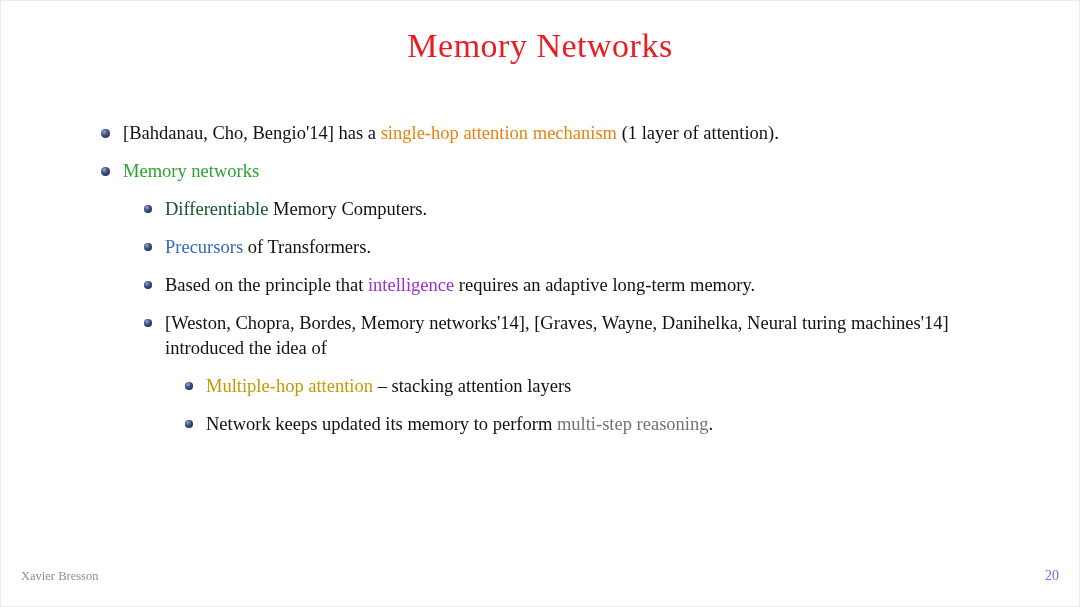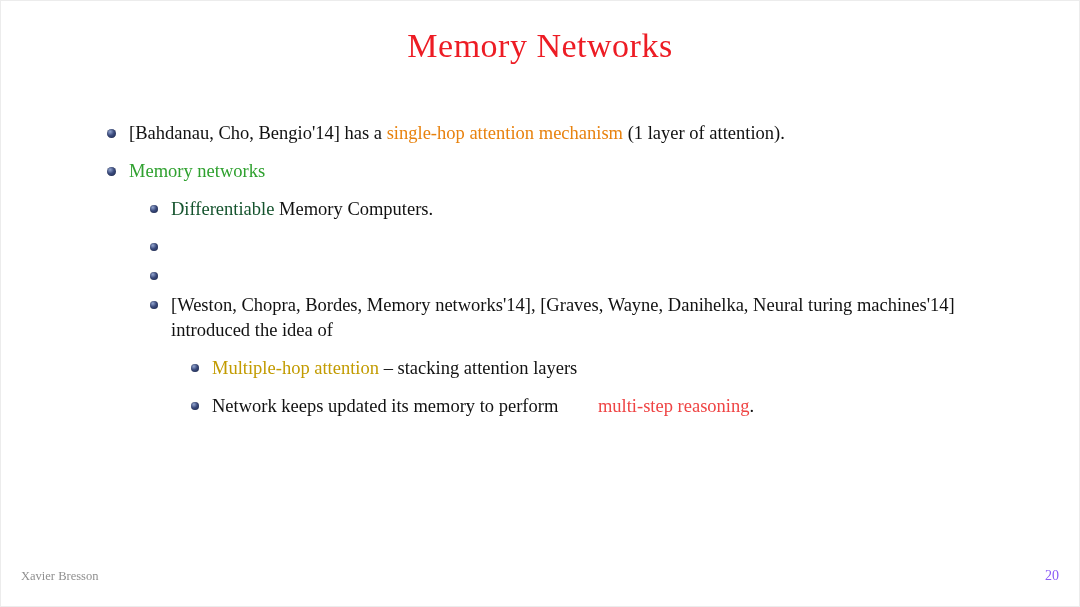--- a/index.html
+++ b/index.html
@@ -24,21 +24,21 @@
     left: 0;
     width: 100%;
     text-align: center;
     font-size: 34px;
     font-weight: 500;
     letter-spacing: 0.5px;
   }
   .content {
     position: absolute;
     top: 120px;
-    left: 106px;
+    left: 100px;
     right: 88px;
     font-size: 18.5px;
     line-height: 25px;
     color: #111111;
   }
   .row {
     display: flex;
     align-items: flex-start;
     margin-bottom: 13px;
   }
@@ -82,35 +82,37 @@
       <div class="row level-1">
         <span class="marker"></span>
         <span class="text"><span style="color: rgb(47, 161, 47);">Memory networks</span></span>
       </div>
       <div class="row level-2">
         <span class="marker"></span>
         <span class="text"><span style="color: #14532d;">Differentiable</span><span style="color: rgb(17, 17, 17);"> Memory Computers.</span></span>
       </div>
       <div class="row level-2">
         <span class="marker"></span>
+        <span class="text"><span style="color: rgb(54, 104, 192);">Precursors</span><span style="color: rgb(17, 17, 17);"> of Transformers.</span></span>
       </div>
       <div class="row level-2">
         <span class="marker"></span>
+        <span class="text"><span style="color: rgb(17, 17, 17);">Based on the principle that </span><span style="color: rgb(155, 48, 208);">intelligence</span><span style="color: rgb(17, 17, 17);"> requires an adaptive long-term memory.</span></span>
       </div>
       <div class="row level-2">
         <span class="marker"></span>
         <span class="text"><span style="color: rgb(17, 17, 17);">[Weston, Chopra, Bordes, Memory networks'14], [Graves, Wayne, Danihelka, Neural turing machines'14] introduced the idea of</span></span>
       </div>
       <div class="row level-3">
         <span class="marker"></span>
         <span class="text"><span style="color: rgb(194, 155, 0);">Multiple-hop attention</span><span style="color: rgb(17, 17, 17);"> – stacking attention layers</span></span>
       </div>
       <div class="row level-3">
         <span class="marker"></span>
-        <span class="text"><span style="color: rgb(17, 17, 17);">Network keeps updated its memory to perform </span><span style="color: #ef4444; margin-left: 35px;">multi-step reasoning</span><span style="color: rgb(17, 17, 17);">.</span></span>
+        <span class="text"><span style="color: rgb(17, 17, 17);">Network keeps updated its memory to perform </span><span style="color: #737373;">multi-step reasoning</span><span style="color: rgb(17, 17, 17);">.</span></span>
       </div>
     </div>
 
   <div class="footer">
     <span class="author">Xavier Bresson</span>
     <span class="page">20</span>
   </div>
 </div>
 
 </body></html>

